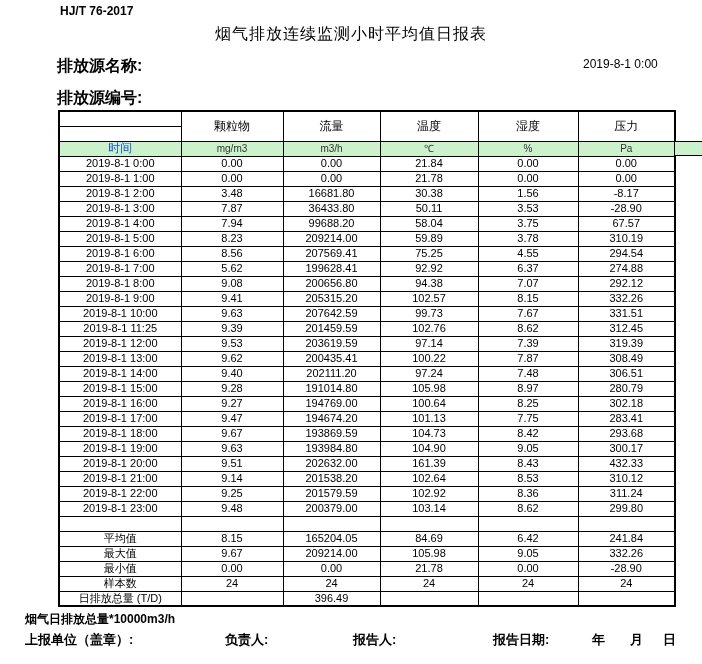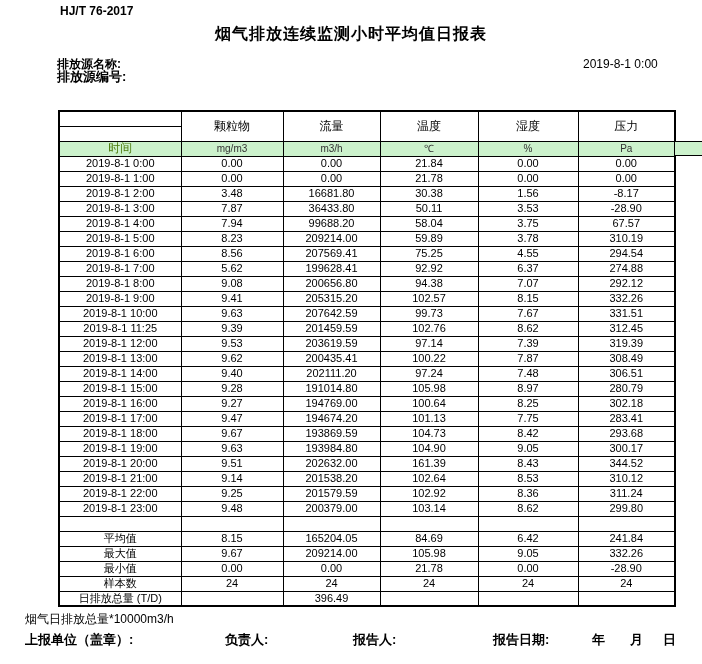--- a/index.html
+++ b/index.html
@@ -7,46 +7,46 @@
   html, body { margin: 0; padding: 0; }
   body {
     width: 702px; height: 664px;
     background: #ffffff; color: #000;
     font-family: "Liberation Sans", sans-serif;
     position: relative; overflow: hidden;
   }
   .page { position: relative; width: 626px; height: 664px; background: #fff; }
   .abs { position: absolute; white-space: nowrap; }
   .doc-code { left: 60px; top: 4px; font-size: 12px; font-weight: bold; }
-  .title { left: 0; top: 24px; width: 702px; text-align: center; font-size: 16px; font-weight: bold; letter-spacing: 1px; }
-  .src-name { left: 57px; top: 56px; font-size: 12px; font-weight: bold; text-align: right; }
-  .src-id   { left: 57px; top: 68px; font-size: 13px; font-weight: bold; }
+  .title { left: 0; top: 24px; width: 702px; text-align: center; font-size: 16px; font-weight: normal; letter-spacing: 1px; }
+  .src-name { left: 57px; top: 56px; font-size: 16px; font-weight: bold; text-align: right; }
+  .src-id   { left: 57px; top: 88px; font-size: 16px; font-weight: bold; }
   .datetime { left: 583px; top: 57px; font-size: 12px; }
 
   table.report {
     position: absolute; left: 58px; top: 110px;
     border-collapse: collapse; table-layout: fixed;
     width: 616px;
     border: 2px solid #000;
   }
   table.report td {
     border: 1px solid #000;
     height: 15px; padding: 0 2px;
     text-align: center; vertical-align: middle;
     font-size: 11px; line-height: 13px;
     white-space: nowrap; overflow: hidden;
   }
   table.report td.colname { font-size: 12px; }
   tr.units td { background: var(--green); font-size: 10px; color: #333; }
-  tr.units td.time-hdr { font-size: 12px; color: #4d7c0f; }
+  tr.units td.time-hdr { font-size: 12px; color: #1d4ed8; }
   td.summary-label { font-size: 12px; }
   td.label-left { text-align: left; padding-left: 3px; font-size: 11px; }
   .green-overflow { background: var(--green); border-top: 1px solid #000; border-bottom: 1px solid #000; }
 
-  .foot-note { left: 25px; top: 611px; font-size: 12px; font-weight: normal; }
+  .foot-note { left: 25px; top: 611px; font-size: 12px; font-weight: bold; }
   .foot-row span { position: absolute; top: 631px; font-size: 13px; font-weight: bold; white-space: nowrap; }
   .fl-unit { left: 25px; }
   .fl-resp { left: 225px; }
   .fl-reporter { left: 353px; }
   .fl-date { left: 493px; }
   .fl-year { left: 592px; }
   .fl-month { left: 630px; }
   .fl-day { left: 663px; }
 </style>
 </head>
@@ -250,21 +250,21 @@
           <td class="value-cell">104.90</td>
           <td class="value-cell">9.05</td>
           <td class="value-cell">300.17</td>
         </tr>
         <tr>
           <td class="time-cell">2019-8-1 20:00</td>
           <td class="value-cell">9.51</td>
           <td class="value-cell">202632.00</td>
           <td class="value-cell">161.39</td>
           <td class="value-cell">8.43</td>
-          <td class="value-cell">344.52</td>
+          <td class="value-cell">432.33</td>
         </tr>
         <tr>
           <td class="time-cell">2019-8-1 21:00</td>
           <td class="value-cell">9.14</td>
           <td class="value-cell">201538.20</td>
           <td class="value-cell">102.64</td>
           <td class="value-cell">8.53</td>
           <td class="value-cell">310.12</td>
         </tr>
         <tr>

